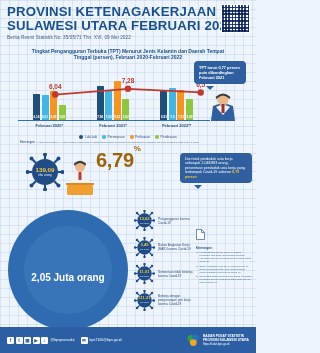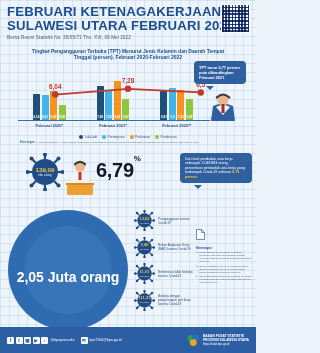--- a/index.html
+++ b/index.html
@@ -138,22 +138,22 @@
     width: 38px; height: 38px;
   }
   .virus-big .vtext {
     position: absolute; inset: 0;
     display: flex; flex-direction: column;
     align-items: center; justify-content: center;
     color: #f0c93d; font-weight: bold; font-size: 6.2px;
   }
   .virus-big .vsub { font-size: 3px; color: #e9e9e9; font-weight: normal; }
   .big-pct {
-    position: absolute; left: 96px; top: 12px;
-    color: #0f172a; font-size: 20px; font-weight: bold;
+    position: absolute; left: 96px; top: 2px;
+    color: #a16207; font-size: 20px; font-weight: bold;
     letter-spacing: -.3px;
   }
   .big-pct sup { font-size: 8px; font-weight: bold; top: -8px; position: relative; }
   .callout-mid {
     position: absolute; right: 4px; top: 6px; width: 72px;
     font-weight: normal; font-size: 3.6px; line-height: 4.5px;
   }
   .callout-mid::after {
     bottom: -6px; left: 14px;
     border-top-color: #2f5f9e; border-bottom-width: 0;
@@ -165,21 +165,21 @@
   .donut-wrap { position: absolute; left: 6px; top: 208px; width: 130px; height: 118px; }
   .donut {
     position: absolute; left: 0; top: 0;
     width: 124px; height: 124px;
   }
   .donut-label {
     position: absolute; left: 10px; top: 62px; width: 104px;
     text-align: center; color: #fff;
   }
   .donut-label .l1 { font-size: 7.2px; font-weight: bold; line-height: 9px; }
-  .donut-label .l2 { font-size: 14px; font-weight: bold; line-height: 13px; margin-top: 1px; }
+  .donut-label .l2 { font-size: 10px; font-weight: bold; line-height: 13px; margin-top: 1px; }
 
   
   .badges { position: absolute; left: 134px; top: 210px; width: 60px; }
   .badge-row { display: flex; align-items: center; gap: 3px; margin-bottom: 5.5px; }
   .virus-sm { width: 21px; height: 21px; position: relative; flex: 0 0 21px; }
   .virus-sm .vtext {
     position: absolute; inset: 0;
     display: flex; flex-direction: column;
     align-items: center; justify-content: center;
     color: #f0c93d; font-weight: bold; font-size: 4px; line-height: 4px;
@@ -218,21 +218,21 @@
   .bps-text .u { font-weight: normal; font-size: 2.8px; }
 </style>
 </head>
 <body>
 
 <div class="grid-bg"></div>
 
 <div class="page">
 
   <div class="header">
-    <div class="title-line">FEBRUARI KETENAGAKERJAAN</div>
+    <div class="title-line">PROVINSI KETENAGAKERJAAN</div>
     <div class="title-line">SULAWESI UTARA FEBRUARI 2022</div>
     <div class="subtitle">Berita Resmi Statistik No. 35/05/71 Thn. XVI, 09 Mei 2022</div>
     <div class="qr">
         <div class="qr-inner"></div>
       </div>
   </div>
 
   <div class="chart-panel">
     <div class="chart-title">Tingkat Pengangguran Terbuka (TPT) Menurut Jenis Kelamin dan Daerah Tempat Tinggal (persen), Februari 2020-Februari 2022</div>
 

